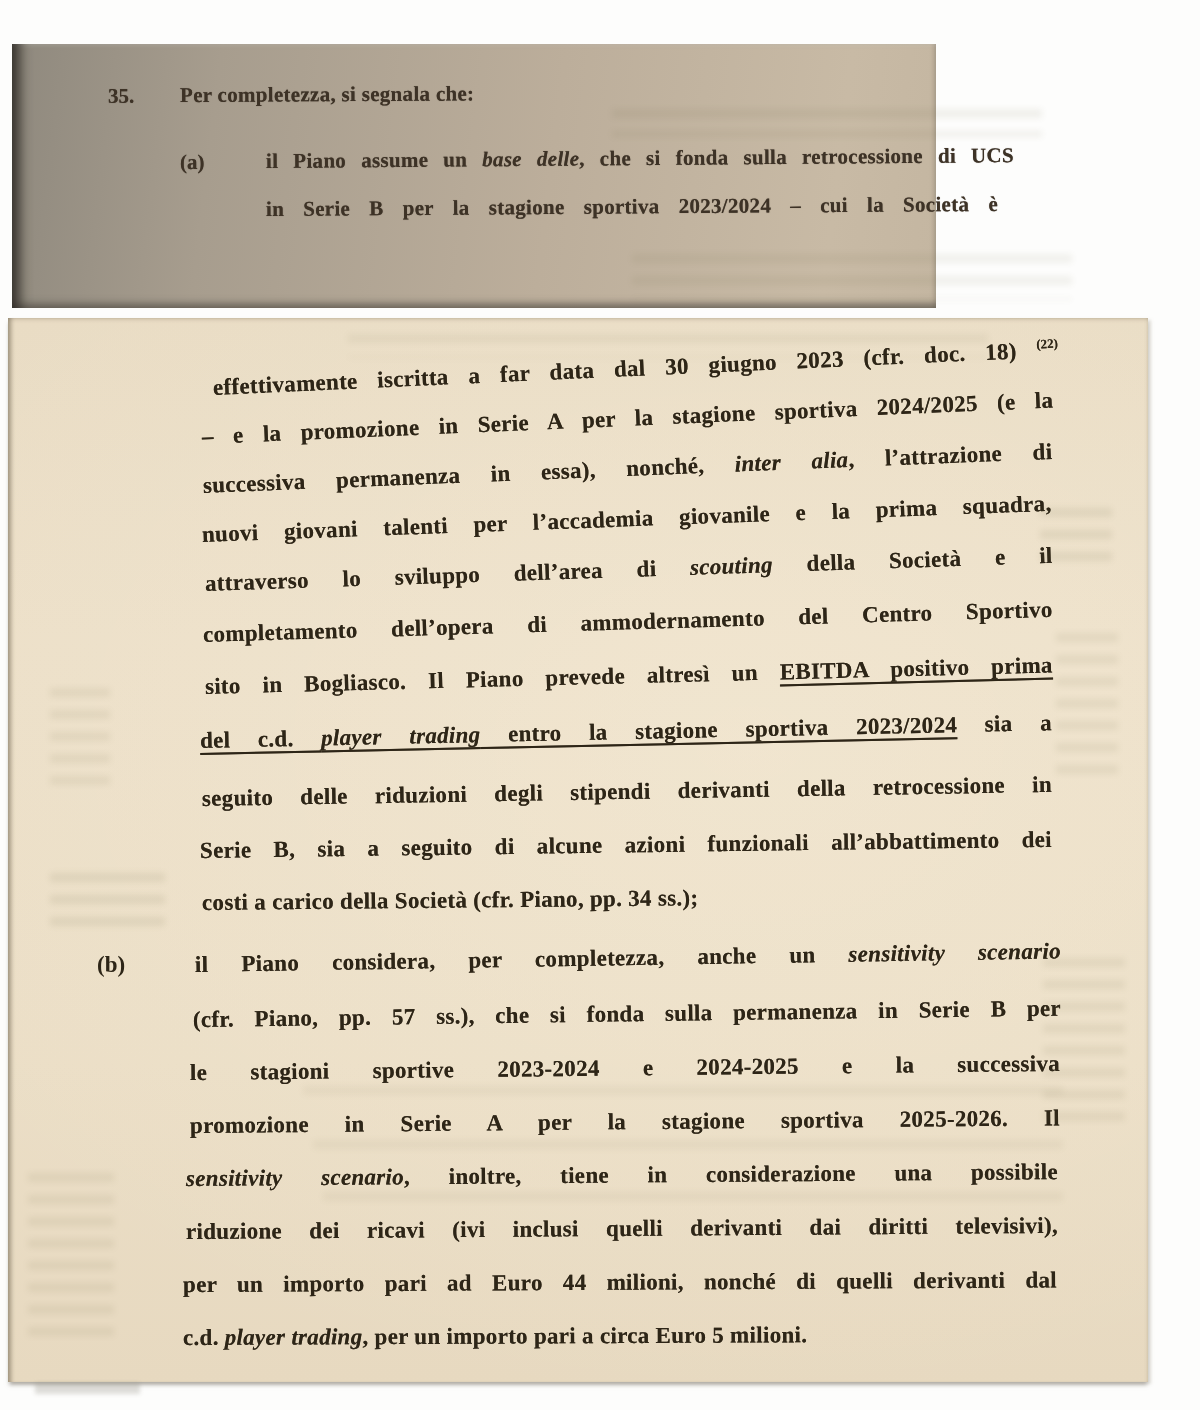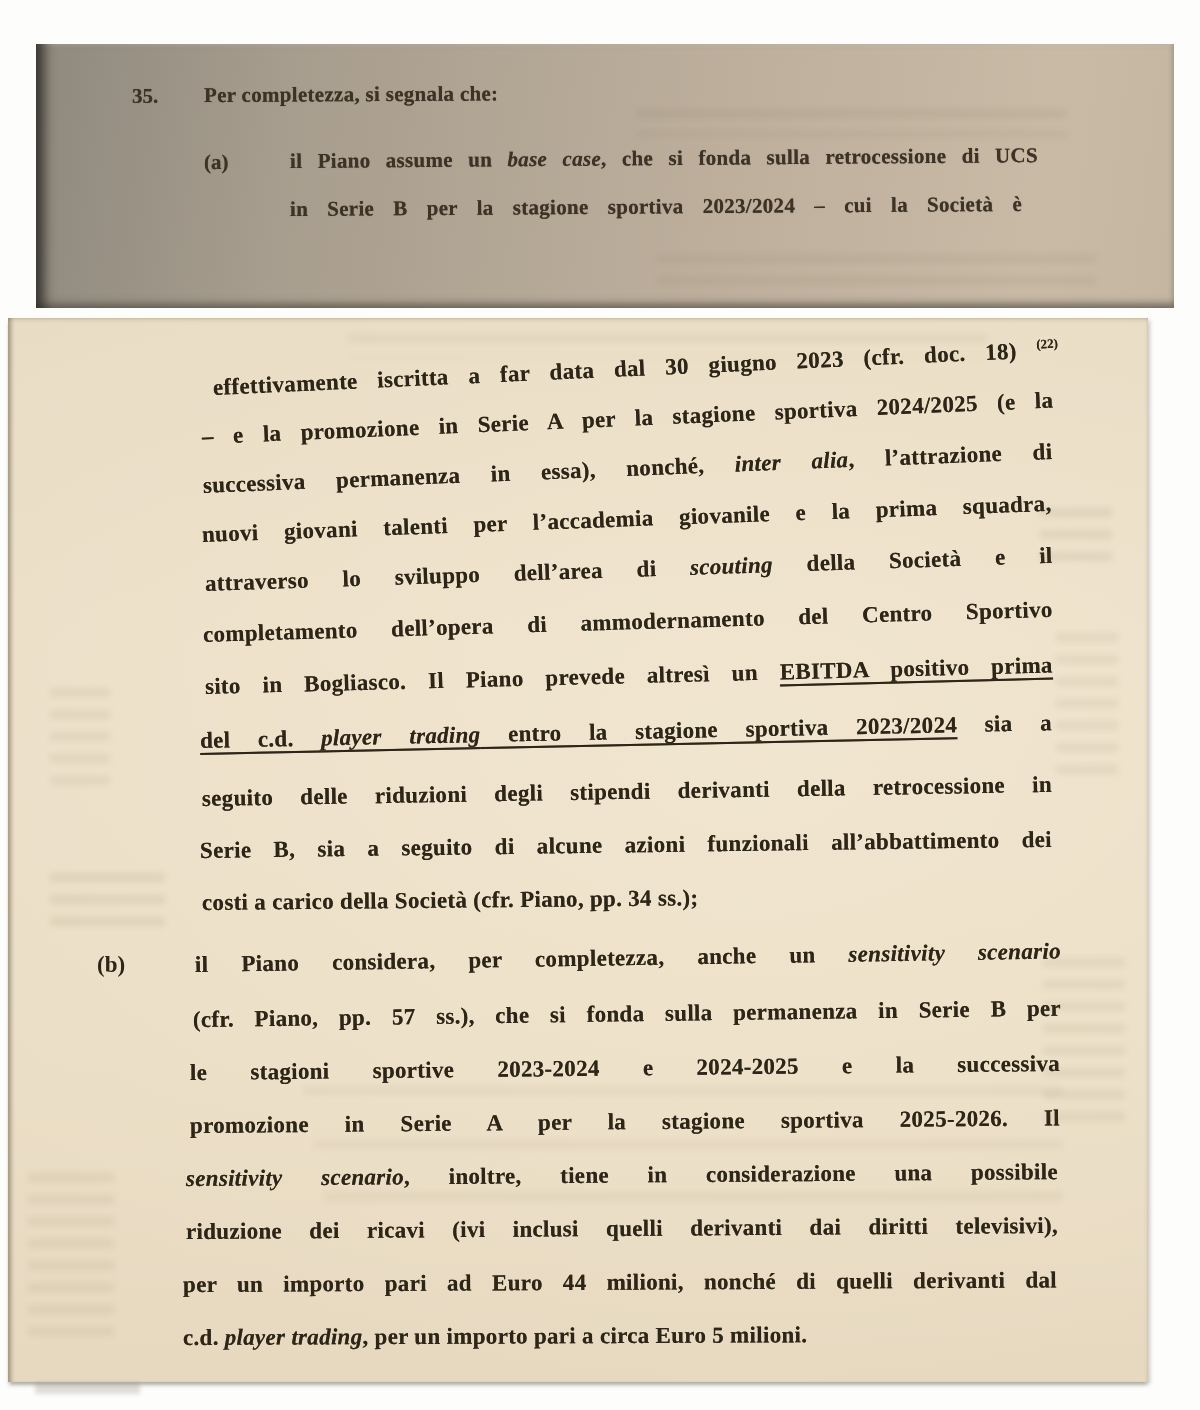--- a/index.html
+++ b/index.html
@@ -4,28 +4,27 @@
 <style>
   html,body{margin:0;padding:0;}
   body{
     width:1200px;height:1410px;position:relative;overflow:hidden;
     background:#fdfdfc;
     font-family:"Liberation Serif", serif;
   }
   
   .scan{position:absolute;}
   #scan-top{
-    left:12px;top:44px;width:1138px;height:264px;
+    left:12px;top:44px;width:924px;height:264px;
     background:linear-gradient(97deg,#8f897e 0%,#a79d8e 22%,#bcae9b 58%,#c8baa5 88%,#c4b6a1 100%);
     box-shadow:
       inset 16px 0 12px -8px rgba(42,39,34,.85),
       inset 0 -9px 7px -4px rgba(78,74,66,.60),
       inset 0 3px 4px -2px rgba(255,255,255,.28),
       inset -4px 0 4px -2px rgba(120,110,95,.35);
-    margin-left: 24px;
   }
   #scan-bottom{
     left:8px;top:318px;width:1140px;height:1064px;
     background:
       radial-gradient(120% 90% at 65% 40%, rgba(255,248,230,.25), rgba(0,0,0,0) 70%),
       linear-gradient(180deg,#e9dcc4 0%,#ecdfc8 30%,#ebdec6 70%,#e7d9c0 100%);
     box-shadow:
       inset 6px 0 4px -3px rgba(125,114,92,.65),
       inset 0 4px 4px -3px rgba(150,138,115,.45),
       inset -3px 0 3px -2px rgba(160,148,125,.30),
@@ -60,21 +59,21 @@
   }
 </style>
 </head>
 <body>
 
 <div class="scan" id="scan-top">
   <span class="marker tl-top" style="left:96px;top:40px;">35.</span>
   <div class="tl tl-top last" style="left:168px;top:40px;width:520px;transform:rotate(-0.3deg);">Per completezza, si segnala che:</div>
 
   <span class="marker tl-top" style="left:168px;top:106px;transform:rotate(-0.3deg);">(a)</span>
-  <div class="tl tl-top" style="left:254px;top:106px;width:748px;transform:rotate(-0.45deg);"><span>il Piano assume un </span><span class="seg-i">base case</span><span>, che si fonda sulla retrocessione di UCS</span></div>
+  <div class="tl tl-top" style="left:254px;top:106px;width:748px;transform:rotate(-0.45deg);"><span>il Piano assume un </span><span class="seg-i">base delle</span><span>, che si fonda sulla retrocessione di UCS</span></div>
   <div class="tl tl-top" style="left:254px;top:154px;width:732px;transform:rotate(-0.4deg);"><span>in Serie B per la stagione sportiva 2023/2024 – cui la Società è</span></div>
 
   <div class="smudge" style="left:600px;top:65px;width:430px;height:28px;opacity:.10;"></div>
   <div class="smudge" style="left:620px;top:210px;width:440px;height:46px;opacity:.09;"></div>
 </div>
 
 <div class="scan" id="scan-bottom">
 
   <div class="tl tl-bot" style="left:205px;top:57px;width:846px;transform:rotate(-2.6deg);"><span>effettivamente iscritta a far data dal 30 giugno 2023 (cfr. doc. 18) </span><span class="seg-sup">(22)</span></div>
   <div class="tl tl-bot" style="left:194px;top:106px;width:852px;transform:rotate(-2.45deg);"><span>– e la promozione in Serie A per la stagione sportiva 2024/2025 (e la</span></div>

